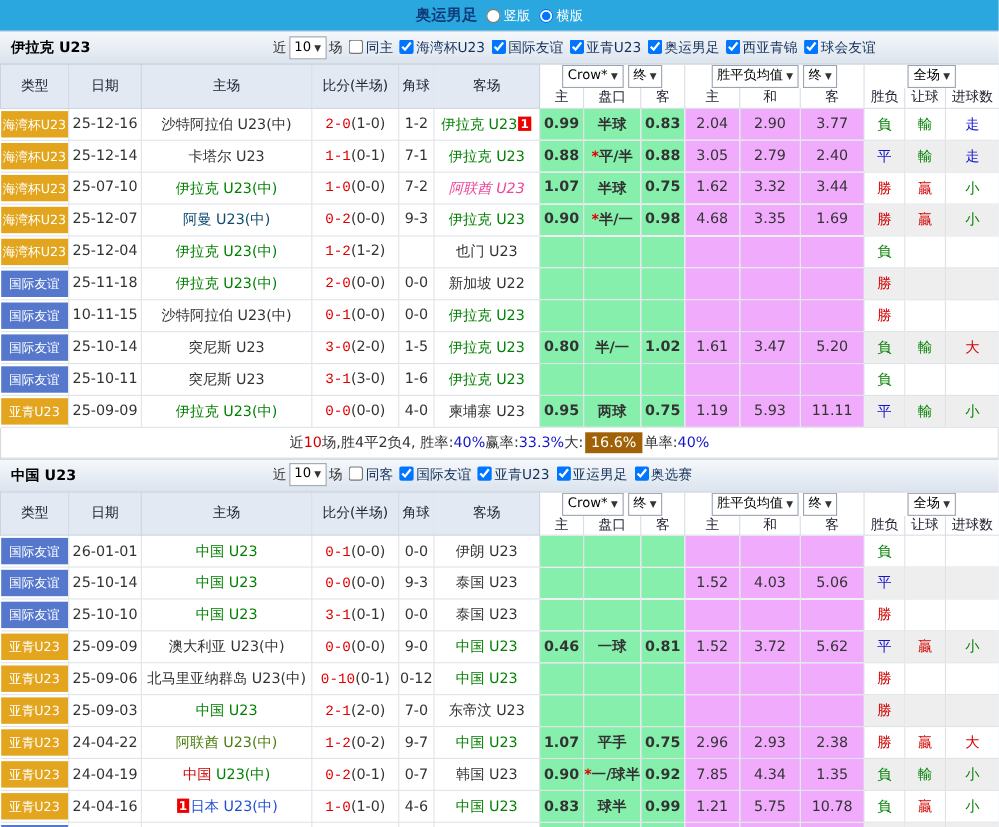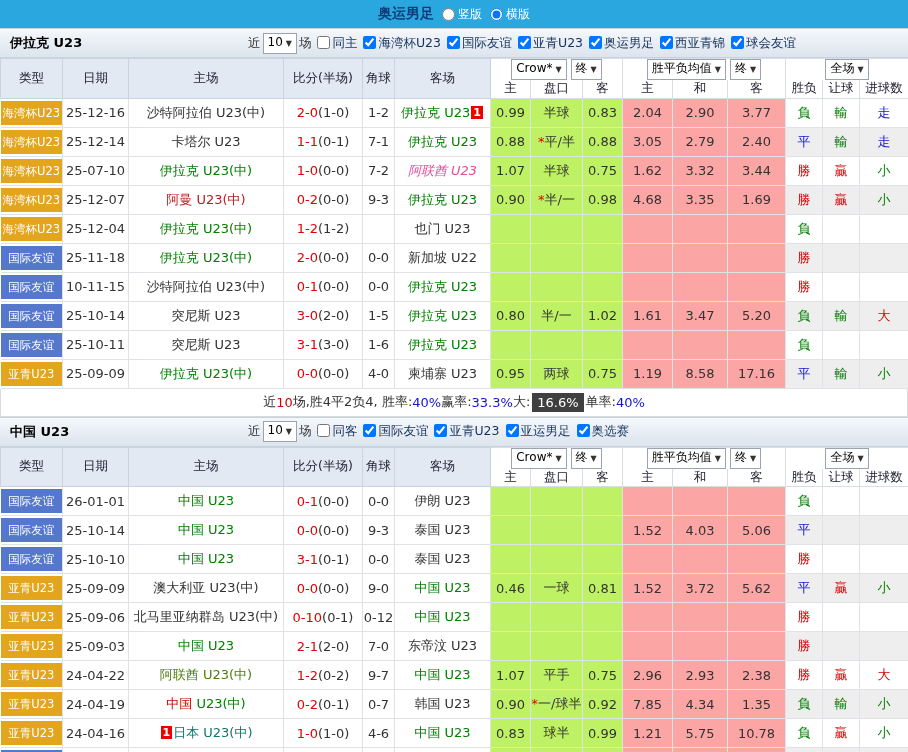--- a/index.html
+++ b/index.html
@@ -40,24 +40,24 @@
   table { border-collapse:collapse; table-layout:fixed; width:908px; }
   th, td { overflow:hidden; white-space:nowrap; text-align:center; padding:0; }
   thead th { font-weight:normal; color:#223; font-size:12.5px; }
   th.main-h { background:#e2e9f3; border:1px solid #c9d4e0; height:38px; }
   th.sel-h  { background:#fff; border:1px solid #d9dee5; border-bottom:none; height:20px; }
   th.sub-h  { background:#fff; border:1px solid #d9dee5; border-top:none; height:18px; }
 
   td { border:1px solid #dfe3e8; height:28px; font-size:13px; }
   td.type-cell { padding:2px 0; border-left:none; background:#fff; }
   .badge { height:24px; line-height:24px; color:#fff; font-size:11.5px; width:100%; }
-  .score-main { color:#e00000; }
+  .score-main { color:#e00000;font-family:Liberation Mono, monospace; }
   .score-half { color:#333; }
-  .crow-cell { background:#bef264; }
-  .euro-cell { background:#fca5a5; }
+  .crow-cell { background:#86efac;font-weight:bold; }
+  .euro-cell { background:#f0abfc; }
   .res-cell.alt { background:#eeeeee; }
   .rb {
     display:inline-block; background:#ee0000; color:#fff; font-size:11px;
     line-height:13px; padding:0 2px; margin:0 1px; vertical-align:1px; font-weight:bold;
   }
   .star { color:#e00000; }
   .team-link { cursor:pointer; }
 
   .summary {
     height:28px; border:1px solid #d9d9d9; border-top:none;
@@ -195,21 +195,21 @@
             <td class="euro-cell">3.44</td>
             <td class="res-cell" style="color: rgb(210, 0, 0);">勝</td>
             <td class="res-cell" style="color: rgb(210, 0, 0);">贏</td>
             <td class="res-cell" style="color: rgb(0, 128, 0);">小</td>
           </tr>
           <tr>
             <td class="type-cell">
               <div class="badge" style="background: rgb(226, 165, 29);">海湾杯U23</div>
             </td>
             <td>25-12-07</td>
-            <td><span class="team-link"><span style="color: #b91c1c;">阿曼 U23(中)</span></span></td>
+            <td><span class="team-link"><span style="color: #0c4a6e;">阿曼 U23(中)</span></span></td>
             <td><span class="score-main">0-2</span><span class="score-half">(0-0)</span></td>
             <td>9-3</td>
             <td><span class="team-link"><span style="color: rgb(0, 128, 0);">伊拉克 U23</span></span></td>
             <td class="crow-cell">0.90</td>
             <td class="crow-cell"><span class="star">*</span><span>半/一</span></td>
             <td class="crow-cell">0.98</td>
             <td class="euro-cell">4.68</td>
             <td class="euro-cell">3.35</td>
             <td class="euro-cell">1.69</td>
             <td class="res-cell alt" style="color: rgb(210, 0, 0);">勝</td>
@@ -317,37 +317,37 @@
             </td>
             <td>25-09-09</td>
             <td><span class="team-link"><span style="color: rgb(0, 128, 0);">伊拉克 U23(中)</span></span></td>
             <td><span class="score-main">0-0</span><span class="score-half">(0-0)</span></td>
             <td>4-0</td>
             <td><span class="team-link"><span style="color: rgb(51, 51, 51);">柬埔寨 U23</span></span></td>
             <td class="crow-cell">0.95</td>
             <td class="crow-cell"><span>两球</span></td>
             <td class="crow-cell">0.75</td>
             <td class="euro-cell">1.19</td>
-            <td class="euro-cell">8.58</td>
-            <td class="euro-cell">17.16</td>
+            <td class="euro-cell">5.93</td>
+            <td class="euro-cell">11.11</td>
             <td class="res-cell alt" style="color: rgb(20, 20, 204);">平</td>
             <td class="res-cell alt" style="color: rgb(0, 128, 0);">輸</td>
             <td class="res-cell alt" style="color: rgb(0, 128, 0);">小</td>
           </tr>
         </tbody>
       </table>
       <div class="summary">
         <span style="color: rgb(51, 51, 51);">近</span>
         <span style="color: rgb(210, 0, 0);">10</span>
         <span style="color: rgb(51, 51, 51);">场,胜4平2负4, 胜率:</span>
         <span style="color: rgb(20, 20, 204);">40%</span>
         <span style="color: rgb(51, 51, 51);"> 赢率:</span>
         <span style="color: rgb(20, 20, 204);">33.3%</span>
         <span style="color: rgb(51, 51, 51);"> 大:</span>
-        <span class="hl" style="background: #404040;">16.6%</span>
+        <span class="hl" style="background: #a16207;">16.6%</span>
         <span style="color: rgb(51, 51, 51);"> 单率:</span>
         <span style="color: rgb(20, 20, 204);">40%</span>
       </div>
     </div>
     <div class="section">
       <div class="titlebar">
         <span class="team-name">中国 U23</span>
         <span class="filters">
           <span class="near-txt">近</span>
           <span class="sel"><span>10</span><span class="arr">▼</span></span>
@@ -552,21 +552,21 @@
             <td class="euro-cell">1.35</td>
             <td class="res-cell alt" style="color: rgb(0, 128, 0);">負</td>
             <td class="res-cell alt" style="color: rgb(0, 128, 0);">輸</td>
             <td class="res-cell alt" style="color: rgb(0, 128, 0);">小</td>
           </tr>
           <tr>
             <td class="type-cell">
               <div class="badge" style="background: rgb(226, 165, 29);">亚青U23</div>
             </td>
             <td>24-04-16</td>
-            <td><span class="team-link"><span class="rb">1</span><span style="color: #0f766e;">日本 U23(中)</span></span></td>
+            <td><span class="team-link"><span class="rb">1</span><span style="color: #1d4ed8;">日本 U23(中)</span></span></td>
             <td><span class="score-main">1-0</span><span class="score-half">(1-0)</span></td>
             <td>4-6</td>
             <td><span class="team-link"><span style="color: rgb(0, 128, 0);">中国 U23</span></span></td>
             <td class="crow-cell">0.83</td>
             <td class="crow-cell"><span>球半</span></td>
             <td class="crow-cell">0.99</td>
             <td class="euro-cell">1.21</td>
             <td class="euro-cell">5.75</td>
             <td class="euro-cell">10.78</td>
             <td class="res-cell" style="color: rgb(0, 128, 0);">負</td>

